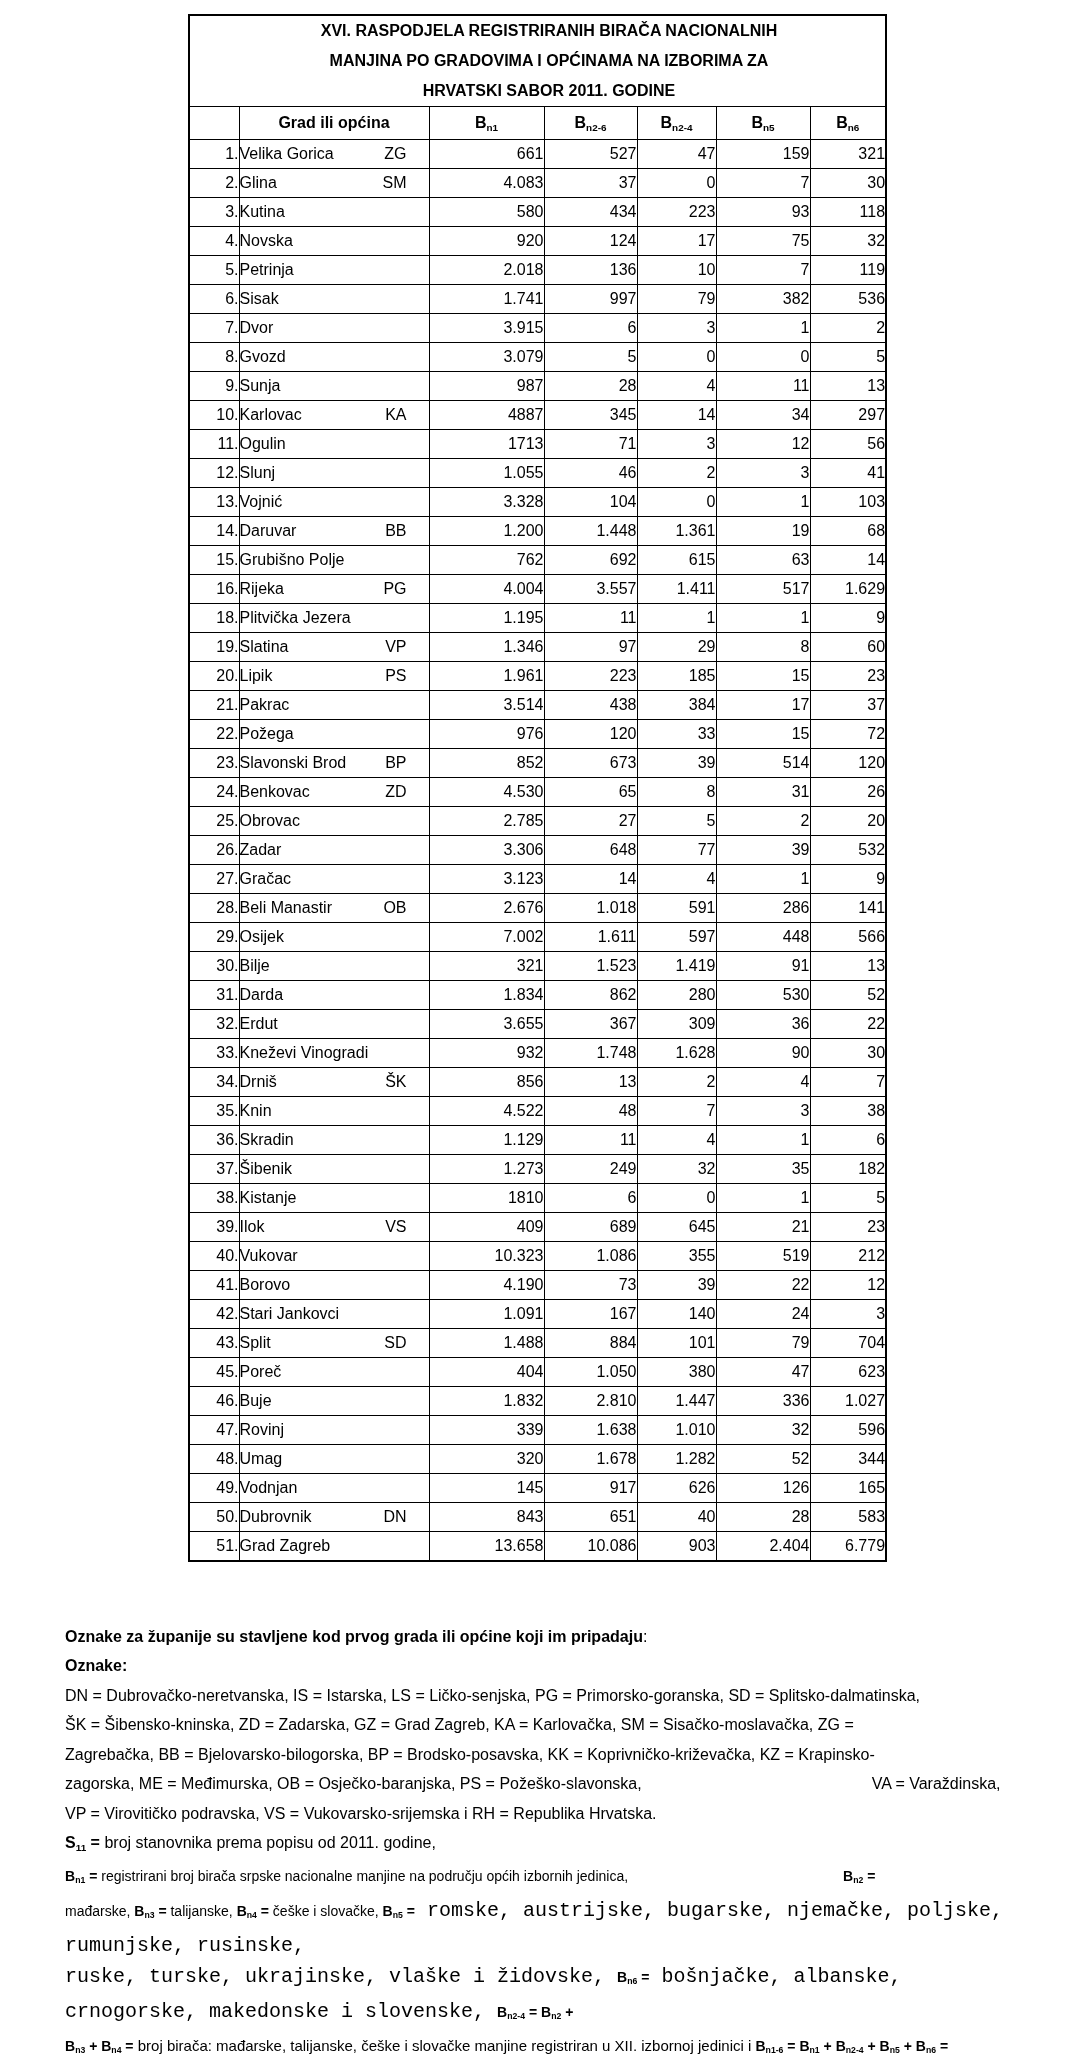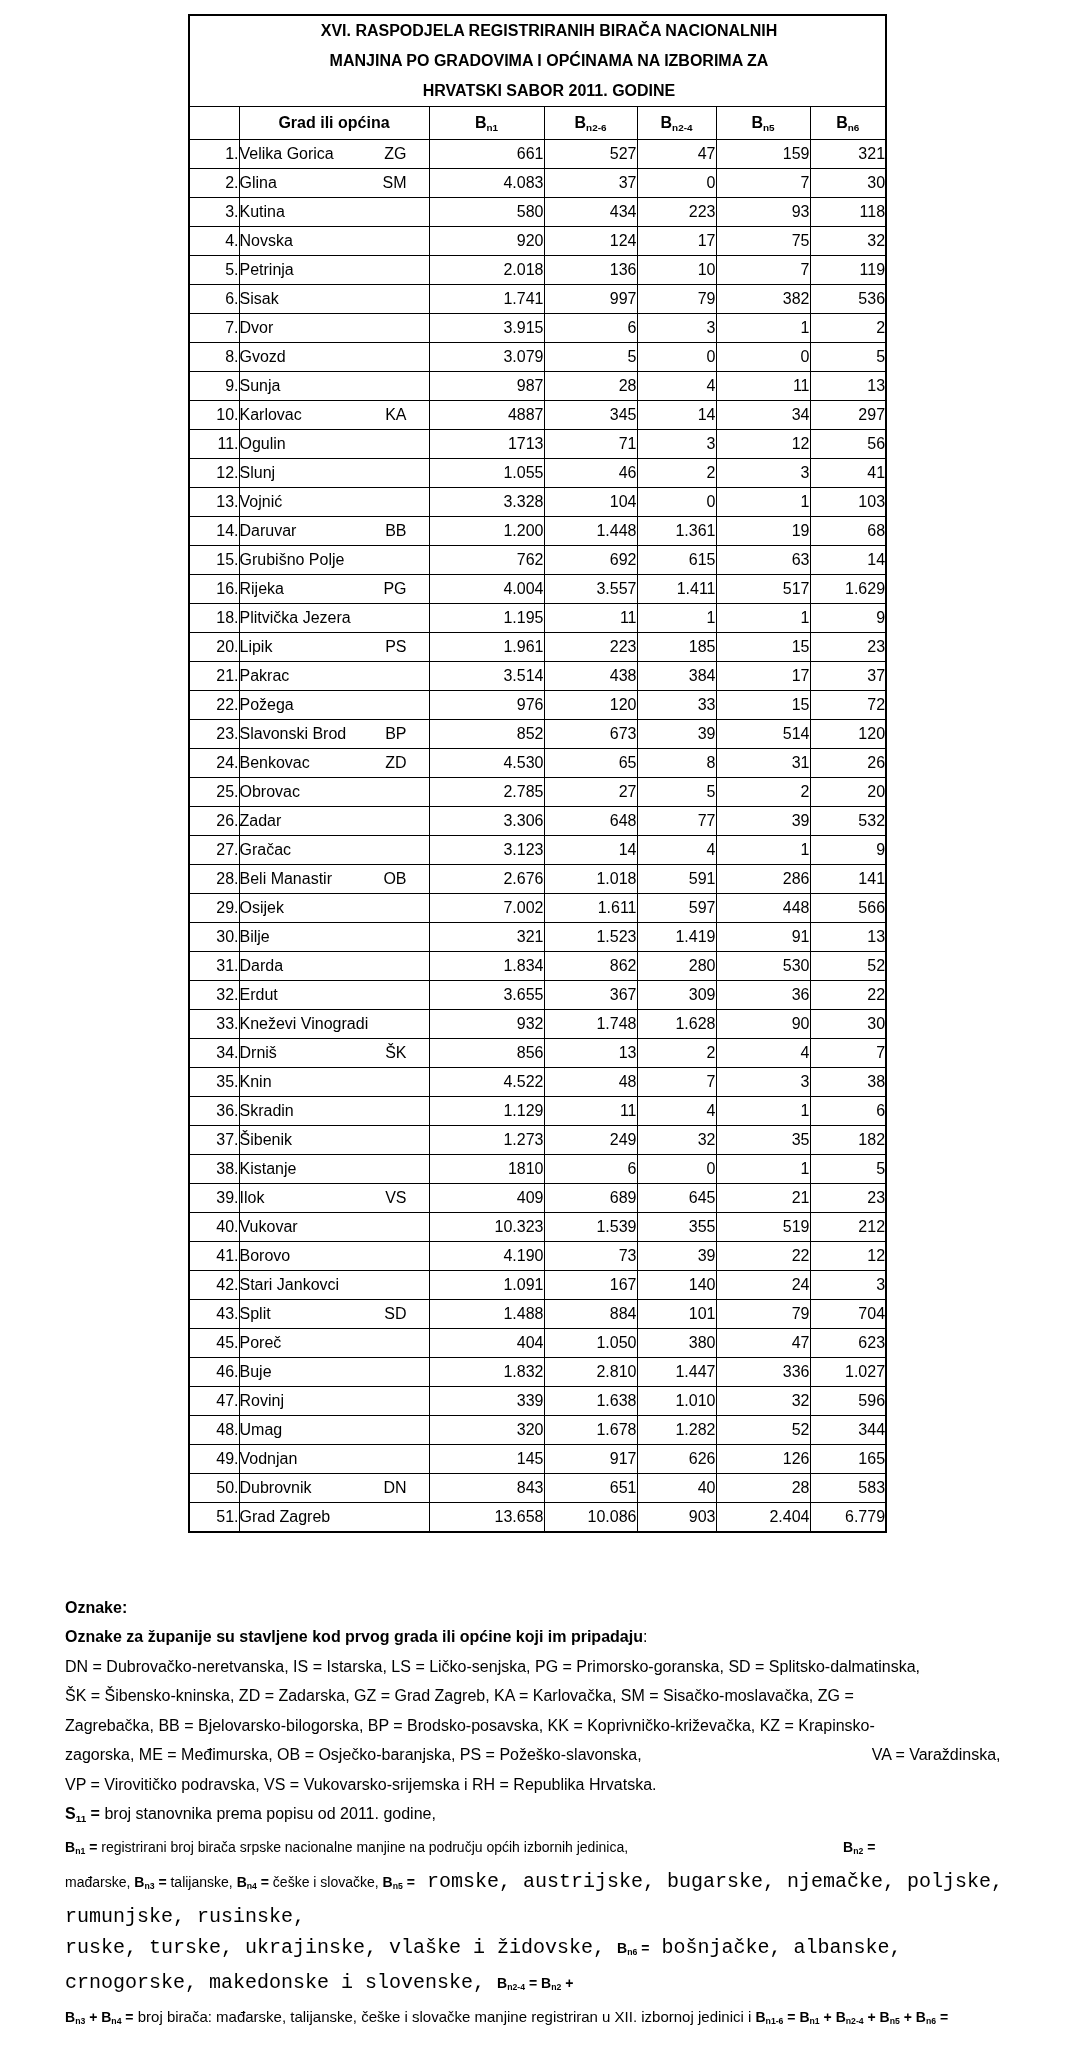--- a/index.html
+++ b/index.html
@@ -207,20 +207,29 @@
         <tr>
           <td class="c-num">18.</td>
           <td class="c-name"><span class="nm">Plitvička Jezera</span></td>
           <td class="c-val">1.195</td>
           <td class="c-val">11</td>
           <td class="c-val">1</td>
           <td class="c-val">1</td>
           <td class="c-val">9</td>
         </tr>
         <tr>
+          <td class="c-num">19.</td>
+          <td class="c-name"><span class="nm">Slatina</span><span class="county">VP</span></td>
+          <td class="c-val">1.346</td>
+          <td class="c-val">97</td>
+          <td class="c-val">29</td>
+          <td class="c-val">8</td>
+          <td class="c-val">60</td>
+        </tr>
+        <tr>
           <td class="c-num">20.</td>
           <td class="c-name"><span class="nm">Lipik</span><span class="county">PS</span></td>
           <td class="c-val">1.961</td>
           <td class="c-val">223</td>
           <td class="c-val">185</td>
           <td class="c-val">15</td>
           <td class="c-val">23</td>
         </tr>
         <tr>
           <td class="c-num">21.</td>
@@ -390,21 +399,21 @@
           <td class="c-val">409</td>
           <td class="c-val">689</td>
           <td class="c-val">645</td>
           <td class="c-val">21</td>
           <td class="c-val">23</td>
         </tr>
         <tr>
           <td class="c-num">40.</td>
           <td class="c-name"><span class="nm">Vukovar</span></td>
           <td class="c-val">10.323</td>
-          <td class="c-val">1.539</td>
+          <td class="c-val">1.086</td>
           <td class="c-val">355</td>
           <td class="c-val">519</td>
           <td class="c-val">212</td>
         </tr>
         <tr>
           <td class="c-num">41.</td>
           <td class="c-name"><span class="nm">Borovo</span></td>
           <td class="c-val">4.190</td>
           <td class="c-val">73</td>
           <td class="c-val">39</td>
@@ -489,22 +498,22 @@
           <td class="c-val">13.658</td>
           <td class="c-val">10.086</td>
           <td class="c-val">903</td>
           <td class="c-val">2.404</td>
           <td class="c-val">6.779</td>
         </tr>
       </tbody>
   </table>
 
   <div class="footnotes">
+      <div class="fline"><span class="b">Oznake za županije su stavljene kod prvog grada ili općine koji im pripadaju</span><span>:</span></div>
       <div class="fline"><span class="b">Oznake:</span></div>
-      <div class="fline"><span class="b">Oznake za županije su stavljene kod prvog grada ili općine koji im pripadaju</span><span>:</span></div>
       <div class="fline"><span>DN = Dubrovačko-neretvanska, IS = Istarska, LS = Ličko-senjska, PG = Primorsko-goranska, SD = Splitsko-dalmatinska,</span></div>
       <div class="fline"><span>ŠK = Šibensko-kninska, ZD = Zadarska, GZ = Grad Zagreb, KA = Karlovačka, SM = Sisačko-moslavačka, ZG =</span></div>
       <div class="fline"><span>Zagrebačka, BB = Bjelovarsko-bilogorska, BP = Brodsko-posavska, KK = Koprivničko-križevačka, KZ = Krapinsko-</span></div>
       <div class="fline"><span>zagorska, ME = Međimurska, OB = Osječko-baranjska, PS = Požeško-slavonska,</span><span style="margin-left: 230px;">VA = Varaždinska,</span></div>
       <div class="fline"><span>VP = Virovitičko podravska,  VS = Vukovarsko-srijemska i RH = Republika Hrvatska.</span></div>
       <div class="fline"><span class="b">S</span><span class="b sub">11</span><span class="b"> =</span><span> broj stanovnika prema popisu od 2011. godine,</span></div>
       <div class="fline sm"><span class="b">B</span><span class="b sub">n1</span><span class="b"> =</span><span> registrirani broj birača srpske nacionalne manjine na području općih izbornih jedinica,</span><span class="b" style="margin-left: 215px;">B</span><span class="b sub">n2</span><span class="b"> =</span></div>
       <div class="fline sm"><span>mađarske, </span><span class="b">B</span><span class="b sub">n3</span><span class="b"> =</span><span> talijanske, </span><span class="b">B</span><span class="b sub">n4</span><span class="b"> =</span><span> češke i slovačke, </span><span class="b">B</span><span class="b sub">n5</span><span class="b"> =</span><span class="sz-lg"> romske, austrijske, bugarske, njemačke, poljske, rumunjske, rusinske,</span></div>
       <div class="fline sm"><span class="sz-lg">ruske, turske, ukrajinske, vlaške i židovske,  </span><span class="b">B</span><span class="b sub">n6</span><span class="b"> =</span><span class="sz-lg"> bošnjačke, albanske, crnogorske, makedonske i slovenske, </span><span class="b">B</span><span class="b sub">n2-4</span><span class="b"> = </span><span class="b">B</span><span class="b sub">n2</span><span class="b"> +</span></div>
       <div class="fline sm"><span class="b">B</span><span class="b sub">n3</span><span class="b"> + </span><span class="b">B</span><span class="b sub">n4</span><span class="b"> =</span><span class="sz-md"> broj birača: mađarske, talijanske, češke i slovačke manjine registriran u XII. izbornoj jedinici i </span><span class="b">B</span><span class="b sub">n1-6</span><span class="b"> = </span><span class="b">B</span><span class="b sub">n1</span><span class="b"> + </span><span class="b">B</span><span class="b sub">n2-4</span><span class="b"> + </span><span class="b">B</span><span class="b sub">n5</span><span class="b"> + </span><span class="b">B</span><span class="b sub">n6</span><span class="b"> =</span></div>

